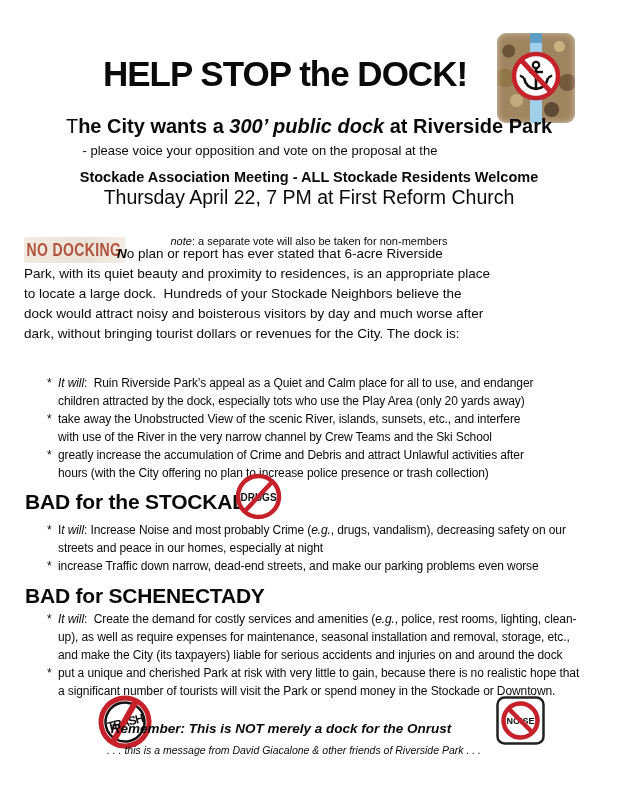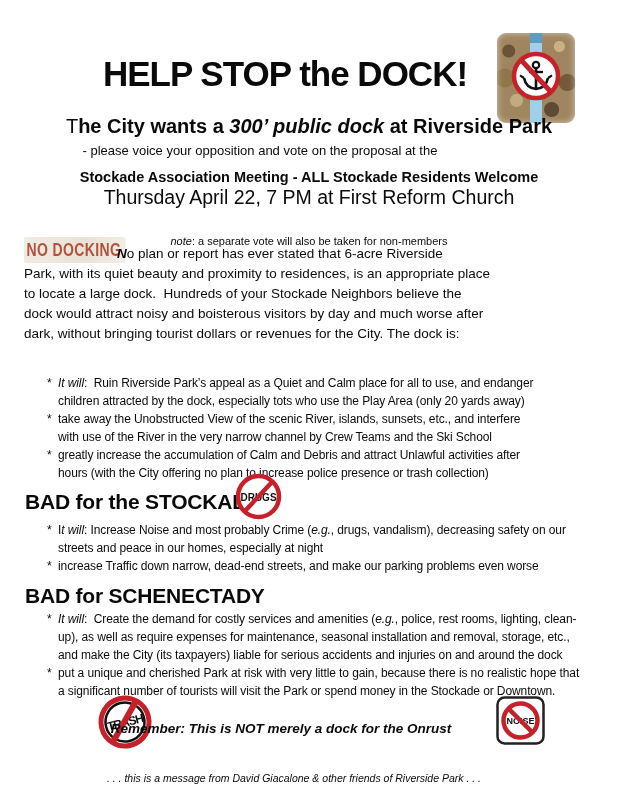--- a/index.html
+++ b/index.html
@@ -47,21 +47,21 @@
   .bullets{left:47px;width:566px;font-size:12px;line-height:18px;letter-spacing:-0.1px;}
   .bullet{display:flex;}
   .mark{width:11px;flex:none;}
   .btxt{flex:1;white-space:pre-wrap;}
 
   .sign-drugs{left:234px;top:472px;}
   .sign-trash{left:96px;top:693px;}
   .sign-noise{left:496px;top:696px;}
 
   .remember{left:0;top:721px;width:562px;font-size:13.5px;font-weight:bold;font-style:italic;}
-  .message{left:0;top:744px;width:588px;font-size:10.5px;font-style:italic;margin-top:28px;}
+  .message{left:0;top:744px;width:588px;font-size:10.5px;font-style:italic;}
 
   svg text{font-family:"Liberation Sans",sans-serif;font-weight:bold;}
 </style>
 </head>
 <body>
 
 <div class="page">
 
   <div class="photo abs">
     <div class="post"></div>
@@ -100,21 +100,21 @@
       <span class="btxt"><span class="it">It will</span><span>:  Ruin Riverside Park’s appeal as a Quiet and Calm place for all to use, and endanger
 children attracted by the dock, especially tots who use the Play Area (only 20 yards away)</span></span>
     </div>
     <div class="bullet">
       <span class="mark">*</span>
       <span class="btxt"><span>take away the Unobstructed View of the scenic River, islands, sunsets, etc., and interfere
 with use of the River in the very narrow channel by Crew Teams and the Ski School</span></span>
     </div>
     <div class="bullet">
       <span class="mark">*</span>
-      <span class="btxt"><span>greatly increase the accumulation of Calm and Debris and attract Unlawful activities after
+      <span class="btxt"><span>greatly increase the accumulation of Crime and Debris and attract Unlawful activities after
 hours (with the City offering no plan to increase police presence or trash collection)</span></span>
     </div>
   </div>
 
   <div class="h2 abs" style="top:491px;">BAD for the STOCKADE</div>
   <svg class="sign-drugs abs" width="49" height="49" viewBox="0 0 49 49">
     <circle cx="24.5" cy="24.5" r="20.5" fill="#ffffff" stroke="#c6202a" stroke-width="4.5"></circle>
     <text x="24.5" y="28.5" font-size="10" text-anchor="middle" fill="#111">DRUGS</text>
     <line x1="38.5" y1="9.5" x2="10.5" y2="39.5" stroke="#c6202a" stroke-width="4.5"></line>
   </svg>

